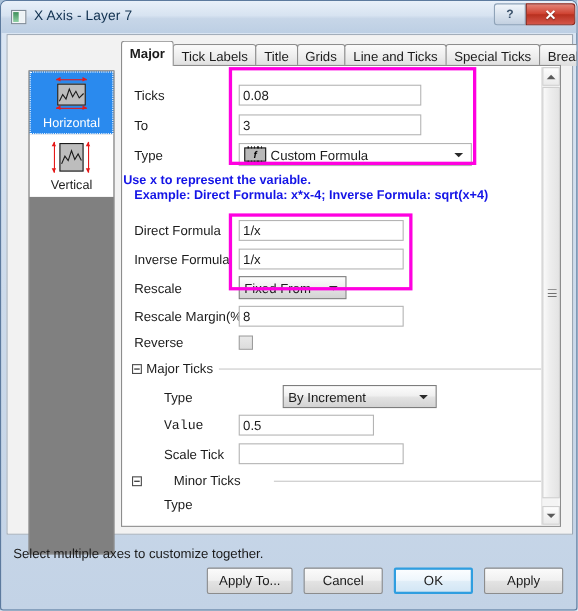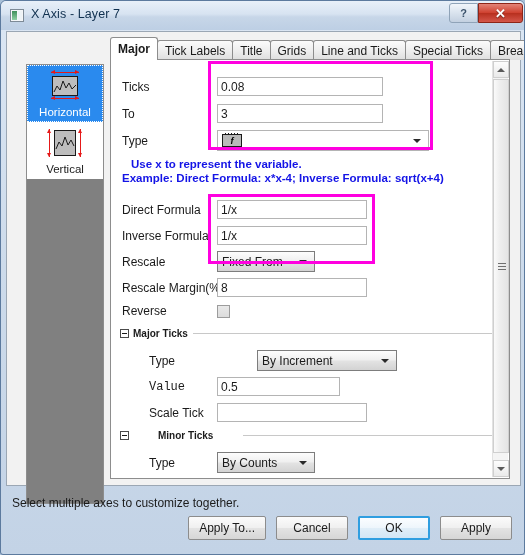--- a/index.html
+++ b/index.html
@@ -221,21 +221,21 @@
   }
 
   .group { position: absolute; display: flex; align-items: center; width: 372px; }
   .group .gbox {
     width: 9px; height: 9px; border: 1px solid #4a4a4a; background: #fff;
     position: relative; margin-right: 4px; flex: 0 0 auto;
   }
   .group .gbox::before {
     content: ""; position: absolute; left: 1px; right: 1px; top: 3px; height: 1px; background: #1a1a1a;
   }
-  .group .gtitle { font-size: 10px; color: #1b1b1b; white-space: nowrap; margin-right: 5px; font-weight: bold; }
+  .group .gtitle { font-size: 12px; color: #1b1b1b; white-space: nowrap; margin-right: 5px; }
   .group .gline { flex: 1 1 auto; height: 1px; background: #c8c8c8; }
 
   
   .mbox {
     position: absolute;
     border: 3px solid #ff00e0;
     pointer-events: none;
   }
 
   
@@ -362,25 +362,26 @@
 
           <div class="row" style="left:11px; top:44px;">
             <div class="lbl" style="width:95px;">To</div>
             <input class="txt" style="width: 166px;" value="3">
           </div>
 
           <div class="row" style="left:11px; top:70px;">
             <div class="lbl" style="width:95px;">Type</div>
             <div class="combo white" style="width:212px;">
               <span class="chip">f</span>
+              <span>Custom Formula</span>
               <span class="caret"></span>
             </div>
           </div>
 
-          <div class="hint" style="left:20px; top:97px;">Use x to represent the variable.</div>
+          <div class="hint" style="left:1px; top:97px;">Use x to represent the variable.</div>
           <div class="hint" style="left:11px; top:111px;">Example: Direct Formula: x*x-4; Inverse Formula: sqrt(x+4)</div>
 
           <div class="row" style="left:11px; top:140px;">
             <div class="lbl" style="width:95px;">Direct Formula</div>
             <input class="txt" style="width: 150px;" value="1/x">
           </div>
 
           <div class="row" style="left:11px; top:166px;">
             <div class="lbl" style="width:95px;">Inverse Formula</div>
             <input class="txt" style="width: 150px;" value="1/x">
@@ -429,24 +430,20 @@
           </div>
 
           <div class="group" style="left:9px; top:370px;gap:25px;">
             <div class="gbox"></div>
             <div class="gtitle">Minor Ticks</div>
             <div class="gline"></div>
           </div>
 
           <div class="row" style="left:38px; top:392px;">
             <div class="lbl" style="width:68px;">Type</div>
-            <div class="combo" style="width:98px;">
-              <span>By Counts</span>
-              <span class="caret"></span>
-            </div>
           </div>
 
         </div>
 
         <div class="vscroll">
           <div class="vs-btn vs-up">
               <i></i>
             </div>
           <div class="vs-thumb">
             <div class="vs-grip"></div>

